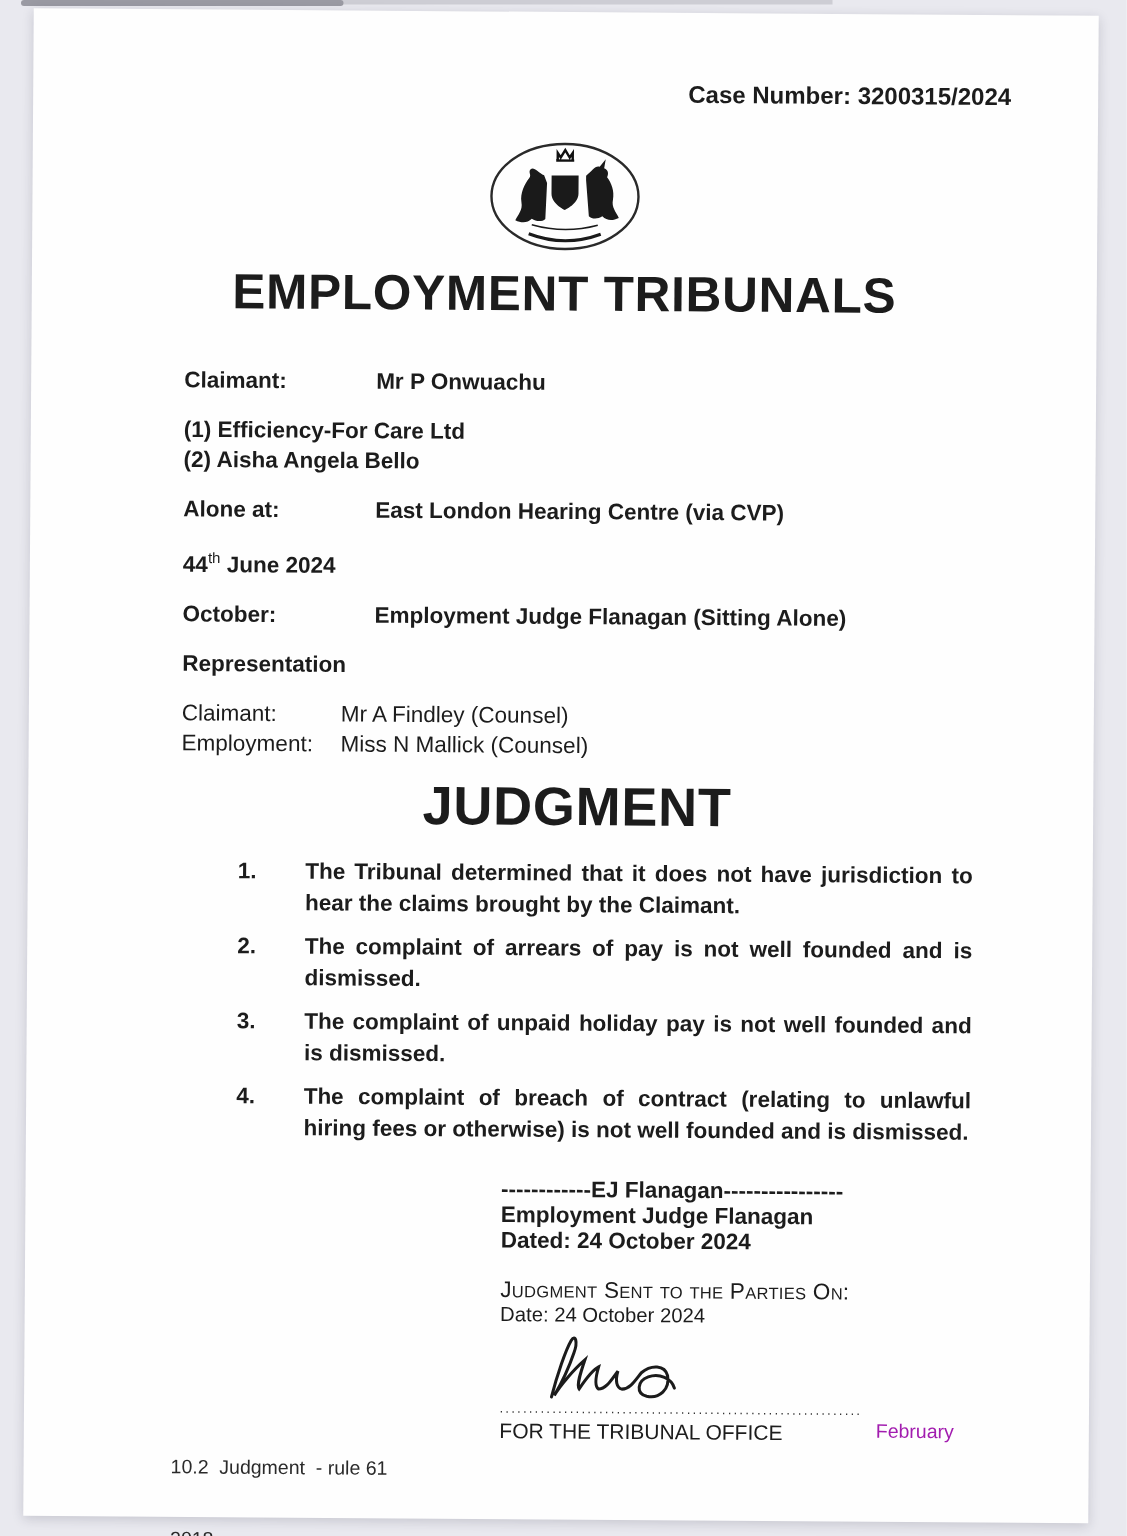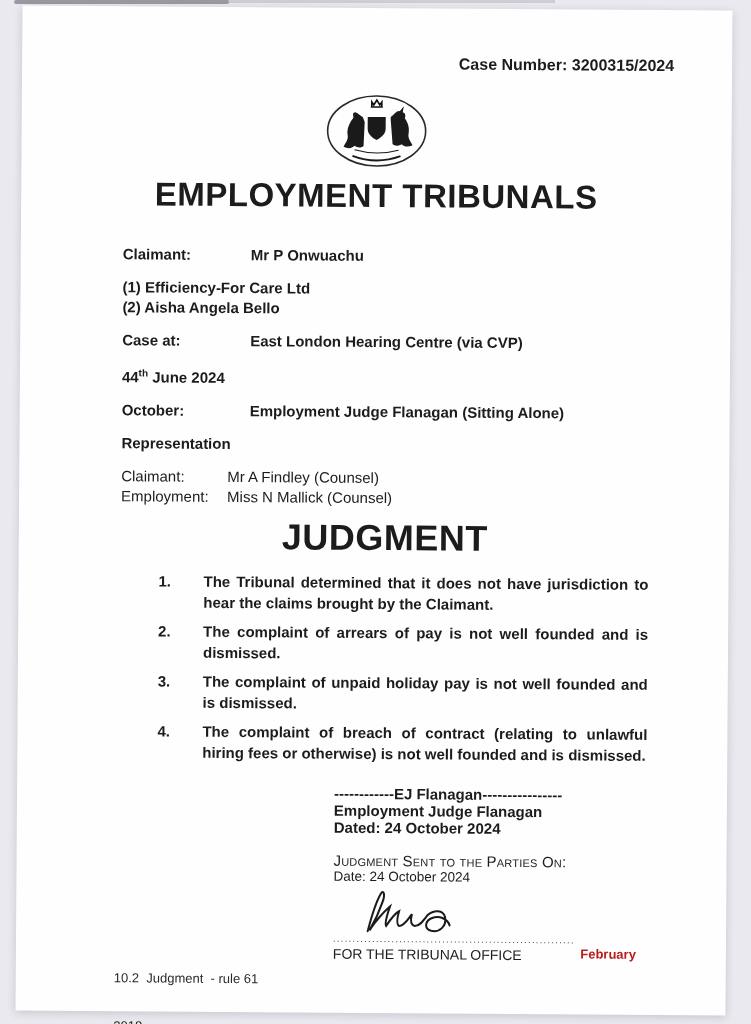--- a/index.html
+++ b/index.html
@@ -17,35 +17,35 @@
   .crest { display:block; margin:20px auto 0; width:104px; height:76px; }
   .doc-title { margin-top:8px; text-align:center; font-size:33px; font-weight:bold; letter-spacing:.5px; line-height:38px; }
   .content { padding:0 80px 0 102px; }
   .details { margin-top:31px; }
   .row { display:flex; font-weight:bold; font-size:15px; line-height:20px; margin-bottom:13px; }
   .row .lbl { width:128px; flex:none; }
   .row .val { flex:1; }
   .rep-head { font-weight:bold; font-size:15px; line-height:20px; margin:12px 0 13px; }
   .rep-row { display:flex; font-size:15px; line-height:20px; }
   .rep-row .lbl { width:106px; flex:none; }
-  sup.ord { vertical-align:super; font-size:10px; font-weight:bold;margin-top:16px; }
+  sup.ord { vertical-align:super; font-size:10px; font-weight:normal;margin-top:16px; }
   .jheading { margin-top:10px; text-align:center; font-size:36px; font-weight:bold; line-height:40px; letter-spacing:.5px; }
   .jlist { margin-top:14px; padding-left:38px; }
   .jitem { display:flex; font-weight:bold; font-size:15px; line-height:21px; margin-bottom:8px; }
   .jnum { width:45px; flex:none; }
   .jtext { flex:1; text-align:justify; }
   .sigblock { margin-top:21px; margin-left:215px; font-size:15px; }
   .sig-dashed, .sig-judge, .sig-dated { font-weight:bold; line-height:17px; }
   .sent-head { margin-top:17px; font-variant:small-caps; font-size:15px; letter-spacing:.2px; line-height:16px; }
   .sent-date { font-size:13.5px; line-height:16px; }
   .sig-svg { display:block; margin:4px 0 0 20px; width:112px; height:46px; }
   .dots { font-size:9px; letter-spacing:1.4px; line-height:8px; color:#333; white-space:nowrap; overflow:hidden; width:240px; }
   .office { font-size:14px; line-height:16px; margin-top:3px; }
   .footer-left { position:absolute; left:98px; top:932px; font-size:13px; line-height:16px; color:#2a2a2a; white-space:pre; }
-  .footer-right { position:absolute; right:90px; top:937px; font-size:13px; color:#b91c1c;font-weight:bold; }
+  .footer-right { position:absolute; right:90px; top:937px; font-size:13px; color:#a21caf; }
 </style>
 </head>
 <body>
 
 <div class="stage">
   <div class="top-smudge"></div>
   <div class="top-smudge2"></div>
 
   <div class="page">
 
@@ -70,21 +70,21 @@
           <span class="lbl">Claimant:</span>
           <span class="val">Mr P Onwuachu</span>
         </div>
         <div class="row">
           <span class="val">
             <div>(1) Efficiency-For Care Ltd</div>
             <div>(2) Aisha Angela Bello</div>
           </span>
         </div>
         <div class="row">
-          <span class="lbl">Case at:</span>
+          <span class="lbl">Alone at:</span>
           <span class="val">East London Hearing Centre (via CVP)</span>
         </div>
         <div class="row">
           <span class="val"><span>44</span><sup class="ord">th</sup><span> June 2024</span></span>
         </div>
         <div class="row">
           <span class="lbl">October:</span>
           <span class="val">Employment Judge Flanagan (Sitting Alone)</span>
         </div>
 

